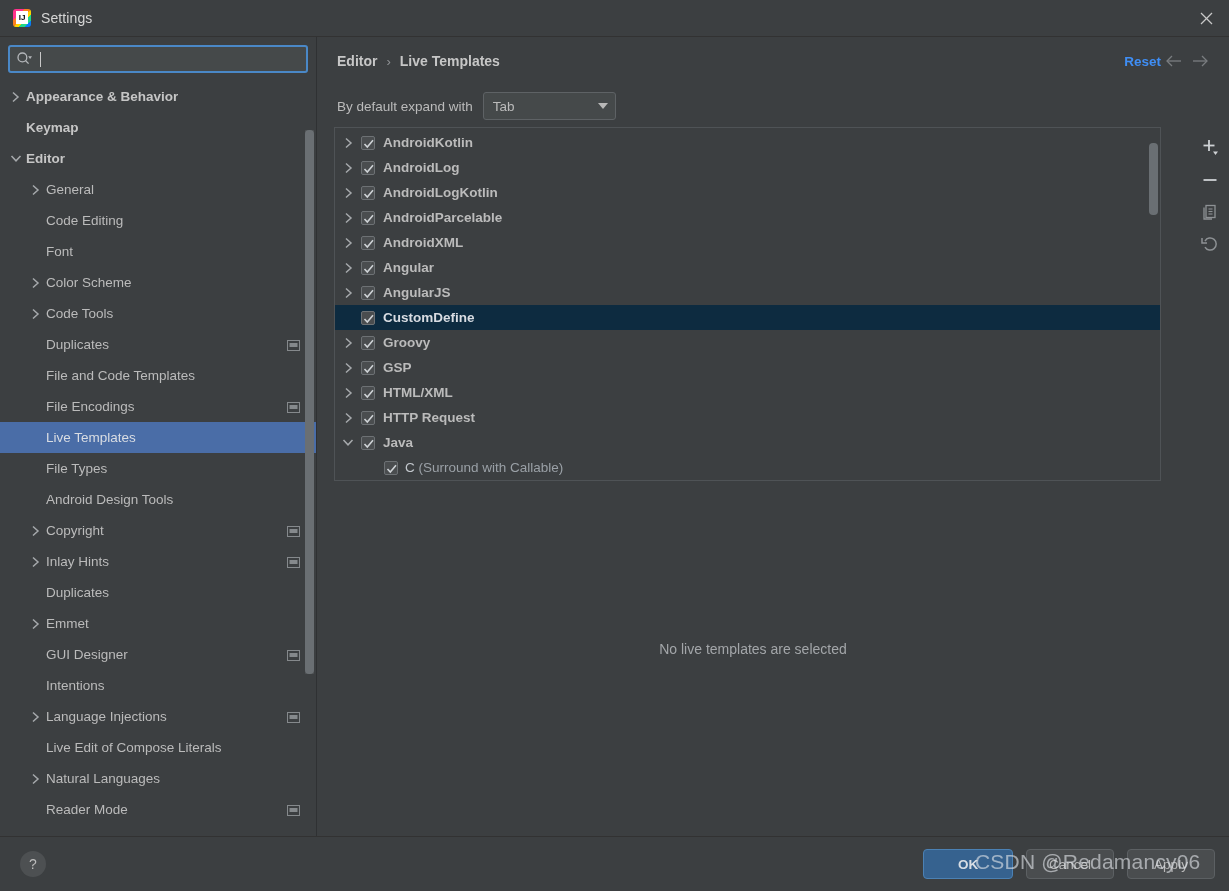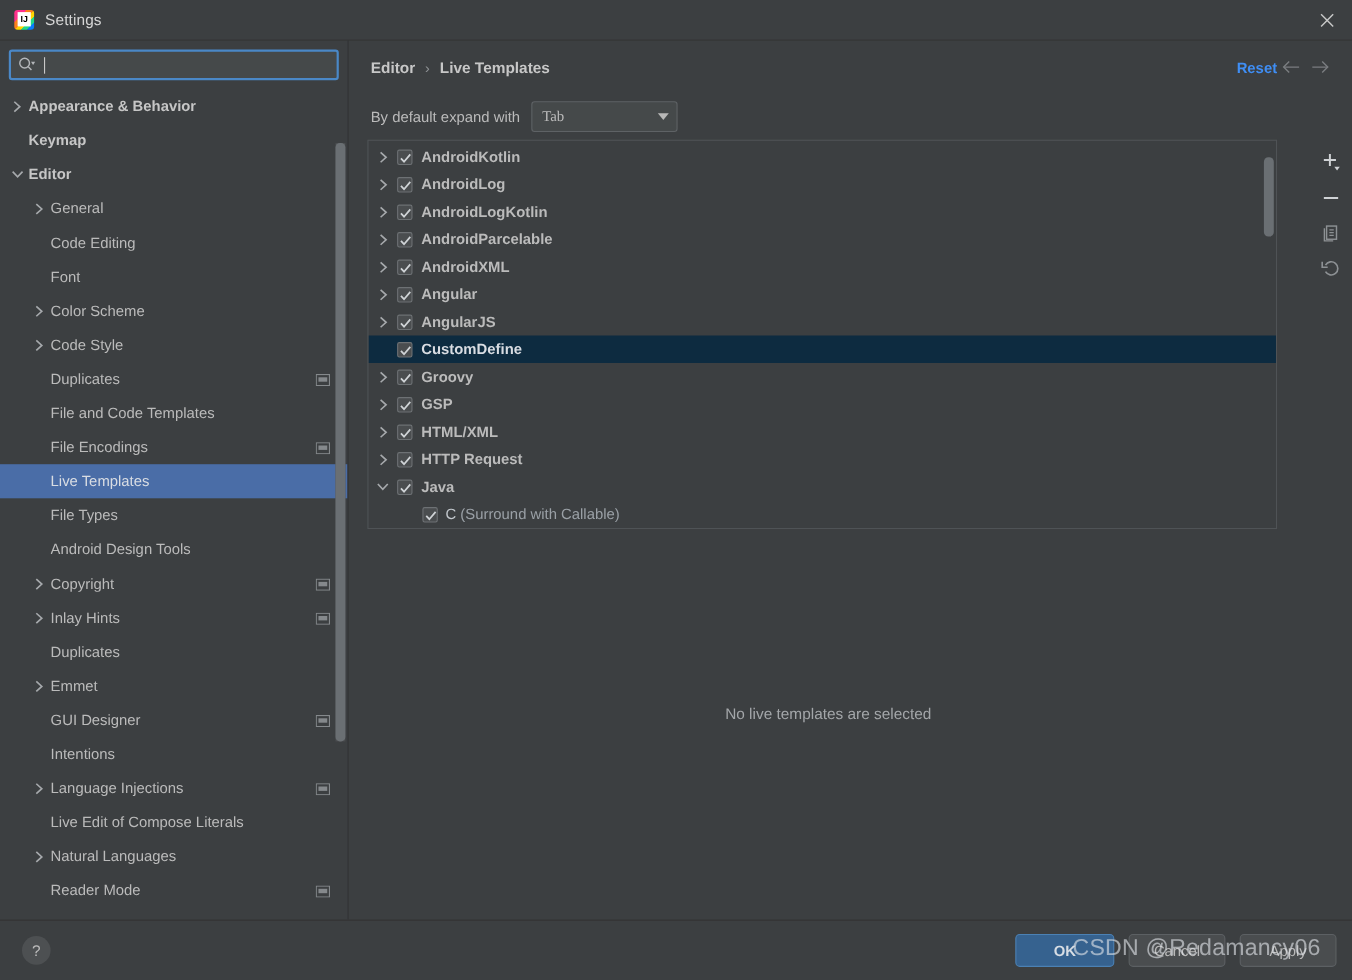--- a/index.html
+++ b/index.html
@@ -256,21 +256,20 @@
   .combo {
     width: 133px;
     height: 28px;
     background: #45494a;
     border: 1px solid #5e6265;
     border-radius: 3px;
     display: flex;
     align-items: center;
     box-sizing: border-box;
     cursor: default;
-    font-family: Liberation Serif, serif;
   }
   .combo-value {
     flex: 1 1 auto;
     padding-left: 9px;
     font-size: 13.5px;
     color: #bbbbbb;
     white-space: nowrap;
     overflow: hidden;
   }
   .combo-arrow {
@@ -517,21 +516,21 @@
               </svg>
             </span>
             <span class="tree-label">Color Scheme</span>
           </div>
           <div class="tree-row lvl1">
             <span class="tree-arrow">
               <svg width="9" height="12" viewBox="0 0 9 12">
                 <polyline points="2,1.5 7,6 2,10.5" fill="none" stroke="#a6a9ac" stroke-width="1.5"></polyline>
               </svg>
             </span>
-            <span class="tree-label">Code Style</span>
+            <span class="tree-label">Code Tools</span>
           </div>
           <div class="tree-row lvl1 noarrow">
             <span class="tree-label">Duplicates</span>
             <span class="badge-icon"><svg width="13" height="11" viewBox="0 0 13 11">
                 <rect x="0.5" y="0.5" width="12" height="10" fill="none" stroke="#9ea2a5" stroke-width="1"></rect>
                 <rect x="2.5" y="3" width="8" height="4" fill="#9ea2a5"></rect>
               </svg></span>
           </div>
           <div class="tree-row lvl1 noarrow">
             <span class="tree-label">File and Code Templates</span>

